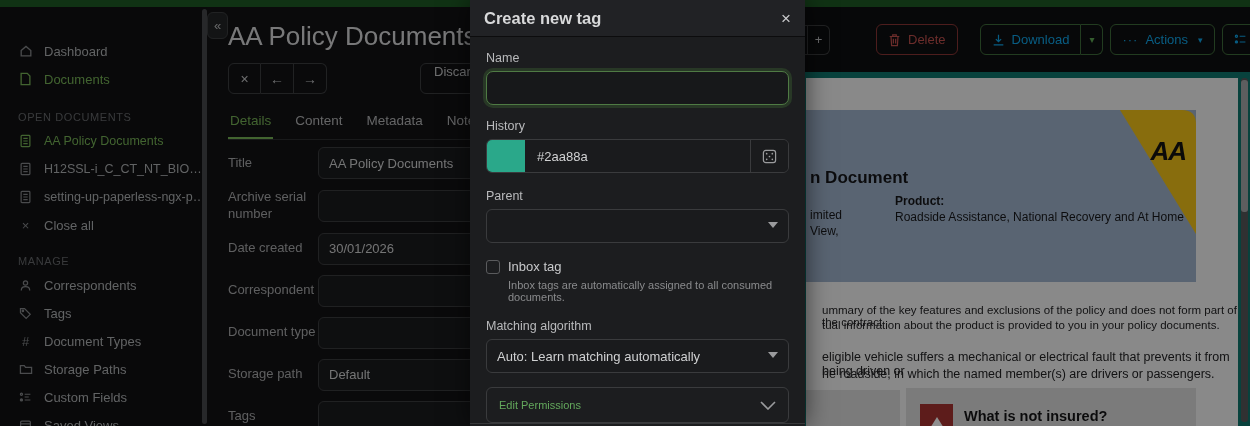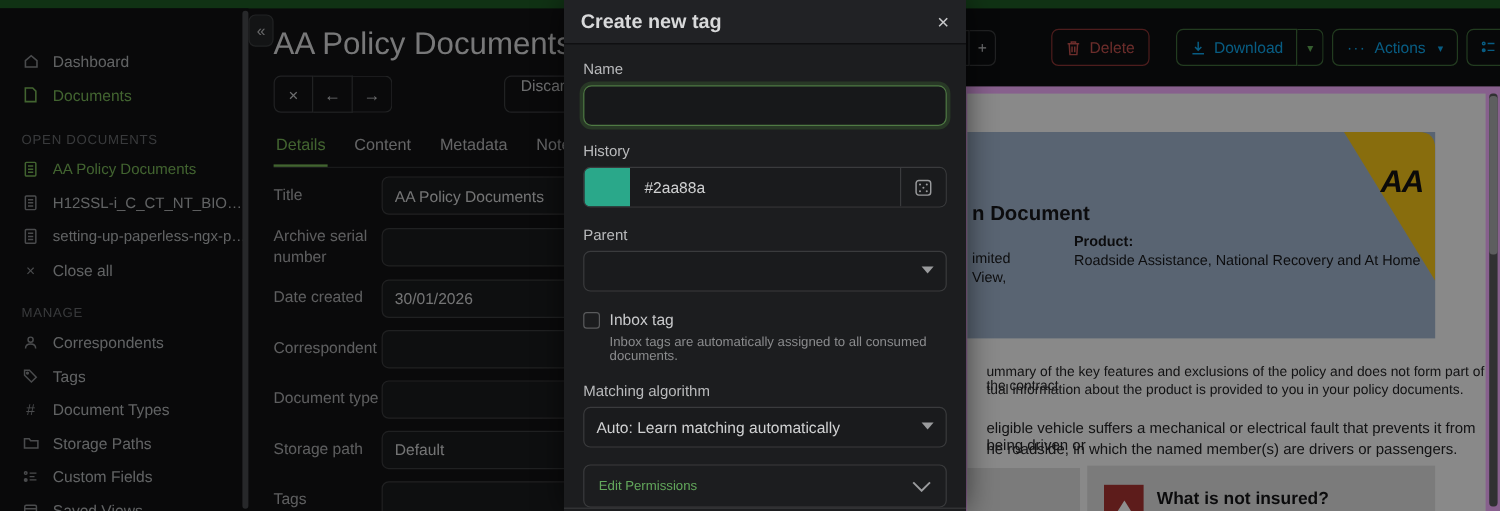--- a/index.html
+++ b/index.html
@@ -50,21 +50,21 @@
   .rbtn { height:31px; display:inline-flex; align-items:center; gap:7px; padding:0 11px; border-radius:6px; font-size:13px; background:transparent; cursor:pointer; white-space:nowrap; }
   .rbtn svg { flex:0 0 auto; }
   .rbtn.red { border:1px solid #8a3434; color:#c0504d; margin-left:46px; }
   .rbtn.green { border:1px solid #3e6b3a; color:#0ea5e9; }
   .split { display:inline-flex; margin-left:22px; }
   .split .rbtn { border-radius:6px 0 0 6px; }
   .split .caretbtn { width:22px; border:1px solid #3e6b3a; border-left:none; border-radius:0 6px 6px 0; color:#5fa855; font-size:10px; display:flex; align-items:center; justify-content:center; background:transparent; cursor:pointer; }
   .caret { font-size:9px; margin-left:3px; }
   .mlsm { margin-left:7px; }
 
-  .preview { position:absolute; left:0; top:65px; width:100%; height:354px; background:#f0abfc; overflow:hidden;text-decoration:underline; }
+  .preview { position:absolute; left:0; top:65px; width:100%; height:354px; background:#0f766e; overflow:hidden;text-decoration:underline; }
   .pdf-page { position:absolute; left:16px; top:6px; width:432px; height:348px; background:#f5f5f5; overflow:hidden; }
   .doc-blue { position:absolute; left:0; top:32px; width:390px; height:172px; background:#9fb3cb; }
   .yellow-corner { position:absolute; right:0; top:0; width:76px; height:172px; }
   .aa-logo { position:absolute; right:10px; top:26px; font-size:26px; font-weight:bold; font-style:italic; color:#151310; letter-spacing:-1px; }
   .doc-title-frag { position:absolute; left:4px; top:58px; font-size:17px; font-weight:bold; color:#17171a; }
   .doc-frag1 { position:absolute; left:4px; top:98px; font-size:12px; color:#17171a; }
   .doc-frag2 { position:absolute; left:4px; top:114px; font-size:12px; color:#17171a; }
   .doc-prod-label { position:absolute; left:89px; top:84px; font-size:12px; font-weight:bold; color:#17171a; }
   .doc-prod-val { position:absolute; left:89px; top:100px; font-size:12px; color:#17171a; }
   .doc-line { position:absolute; left:16px; color:#232325; }

